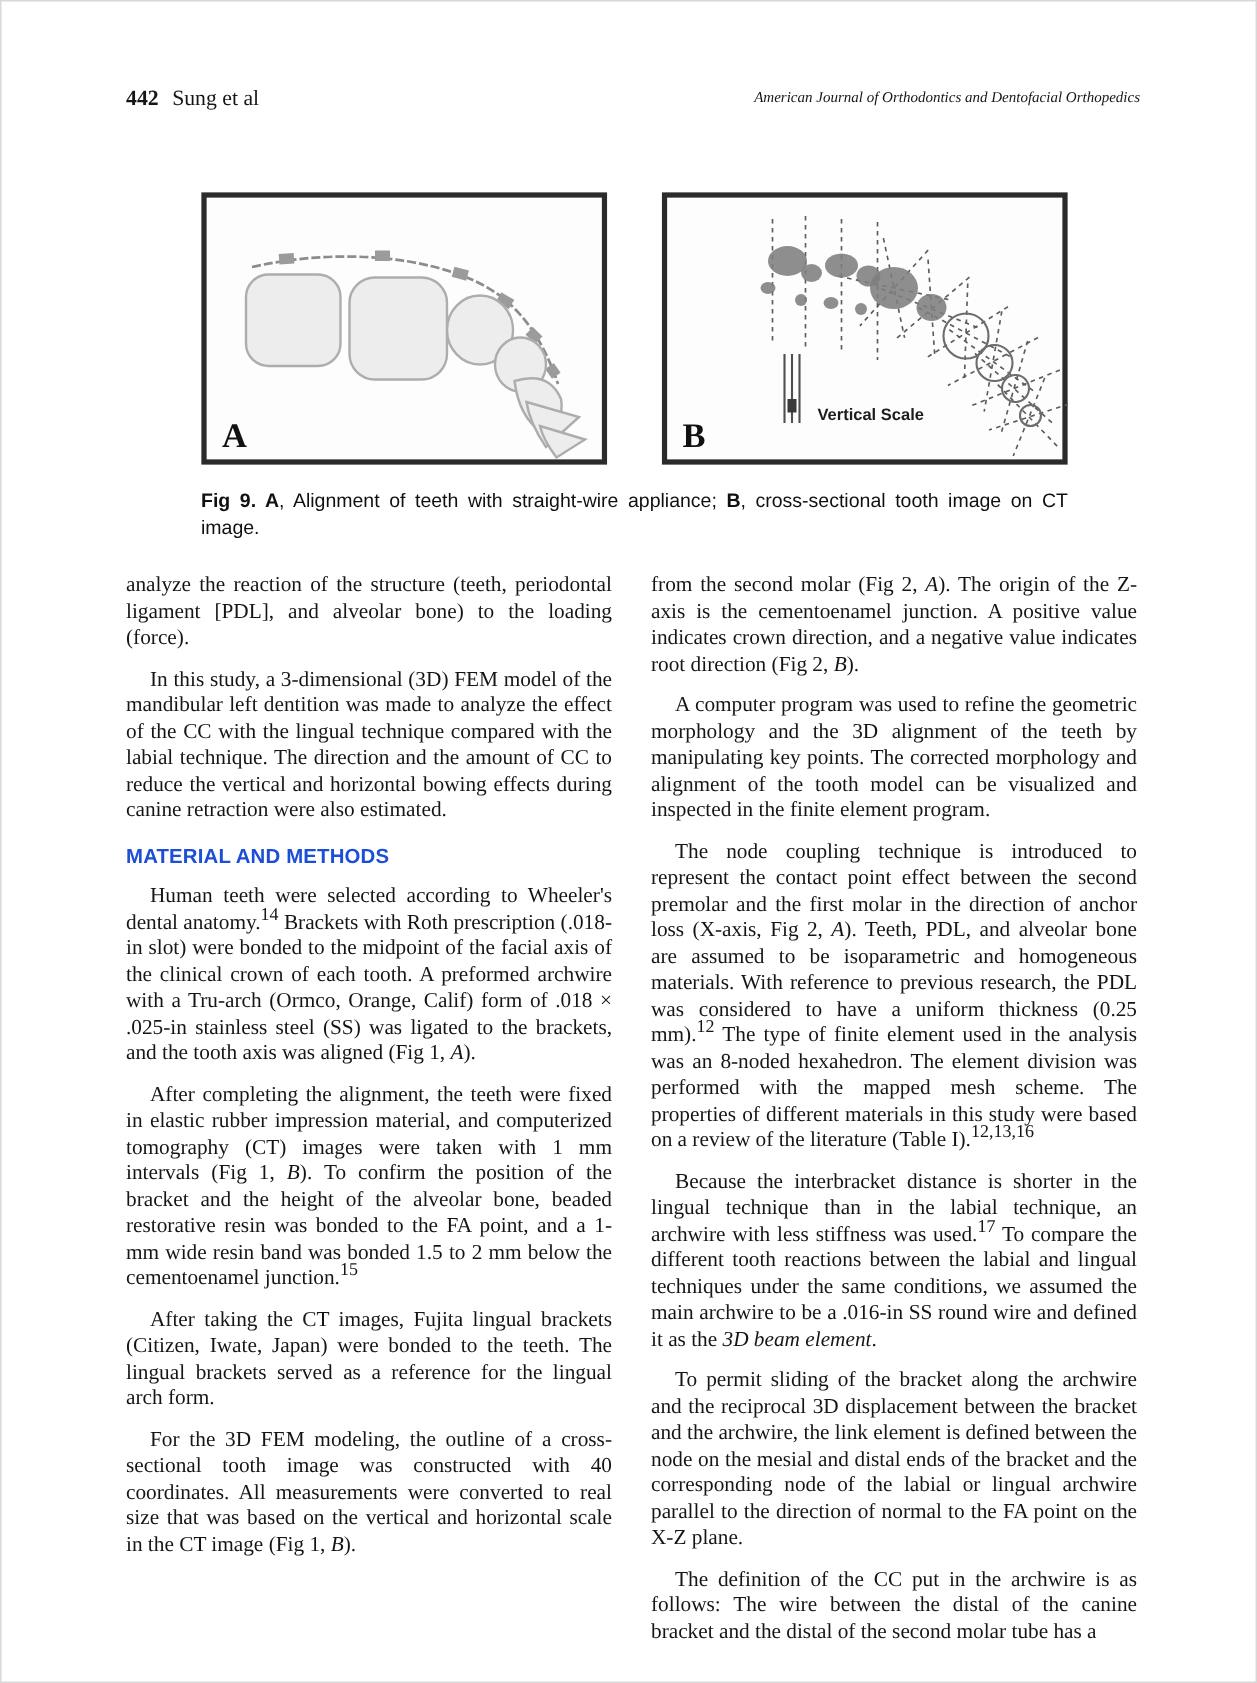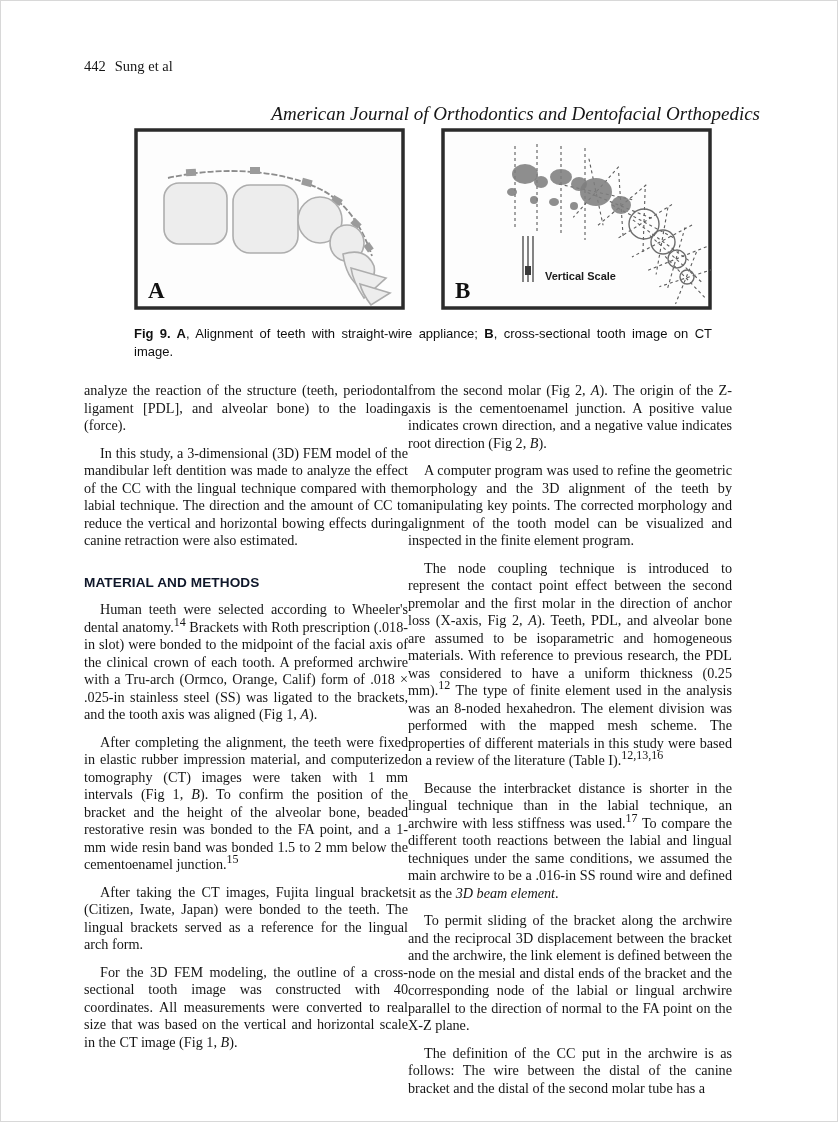--- a/index.html
+++ b/index.html
@@ -6,45 +6,45 @@
   .page {
     position:relative; width:838px; height:1122px; margin:0 auto;
     background:#ffffff; overflow:hidden; box-sizing:border-box;
     border:1px solid #d8d8d8;
     font-family:"Liberation Serif", serif; color:#161616;
   }
   
   .header { position:absolute; top:57px; left:83px; width:676px;
     display:flex; justify-content:space-between; align-items:flex-start; }
   .header-left { font-size:14.5px; white-space:nowrap; }
-  .page-number { font-weight:normal; font-style:normal; margin-right:9px; }
+  .page-number { font-weight:bold; font-style:normal; margin-right:9px; }
   .running-authors { }
-  .header-right { text-align:right; font-style:italic; font-size:19px; line-height:16.5px;margin-top:48px; }
+  .header-right { text-align:right; font-style:italic; font-size:10px; line-height:16.5px; }
   
   .figure-block { position:absolute; top:127px; left:133px; width:578px; }
   .panels { display:flex; justify-content:space-between; }
   .panel { width:271px; height:182px; }
   .panel svg { display:block; width:100%; height:100%; }
   .figure-caption {
     margin-top:15px; font-family:"Liberation Sans", sans-serif;
     font-size:13px; line-height:17.5px; text-align:justify; color:#101010;
     width:578px;
   }
   .seg-bold { font-weight:bold; }
   .seg-italic { font-style:italic; }
   
   .columns { position:absolute; top:381px; left:83px; width:674px;
-    display:flex; }
+    display:flex; gap:26px; }
   .column { width:324px; font-size:14.2px; line-height:17.5px;
     text-align:justify; color:#151515; }
   .para { margin:0; }
   .para.indent { text-indent:16px;margin-top:10px; }
   .section-heading {
     font-family:"Liberation Sans", sans-serif; font-size:13.6px; font-weight:bold;
-    margin:24px 0 5px 0; letter-spacing:0.1px; color:#0f172a;
+    margin:12px 0 5px 0; letter-spacing:0.1px; color:#1d4ed8;
   }
   sup { font-size:12px; line-height:0; vertical-align:super; }
   
   .tooth { fill:#ededed; stroke:#adadad; stroke-width:1.6; }
   .wire  { fill:none; stroke:#8c8c8c; stroke-width:1.8; }
   .bracket { fill:#9b9b9b; }
   .tick-line { stroke:#5c5c5c; stroke-width:1.1; stroke-dasharray:3,3; fill:none; }
   .blob { fill:#7e7e7e; opacity:0.88; }
   .ring { fill:none; stroke:#6c6c6c; stroke-width:1.4; }
   .scale-line { stroke:#4f4f4f; stroke-width:1.4; }

